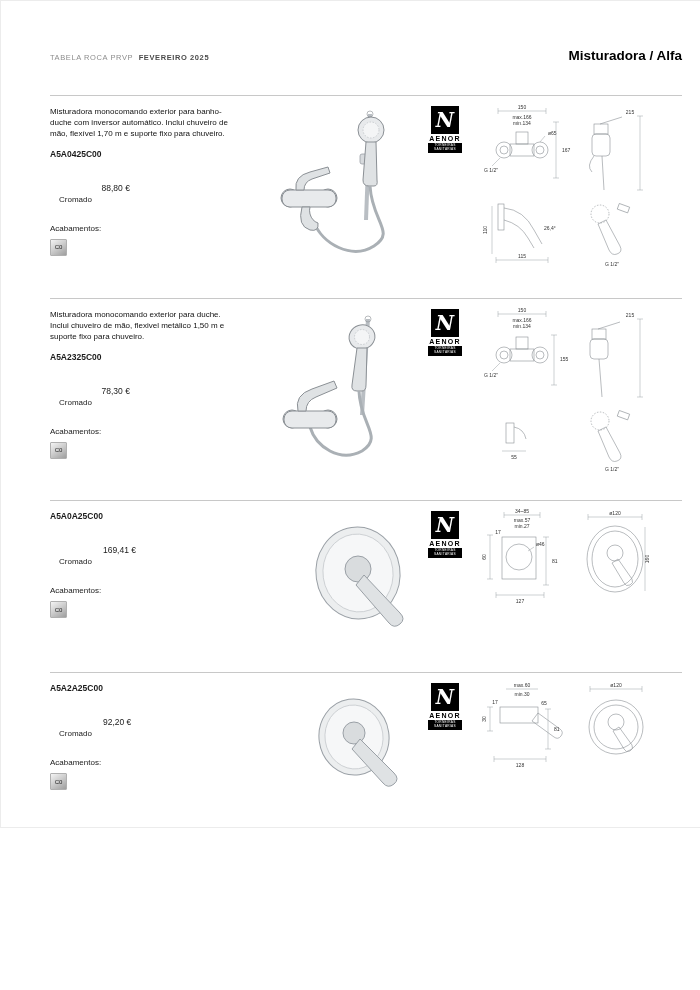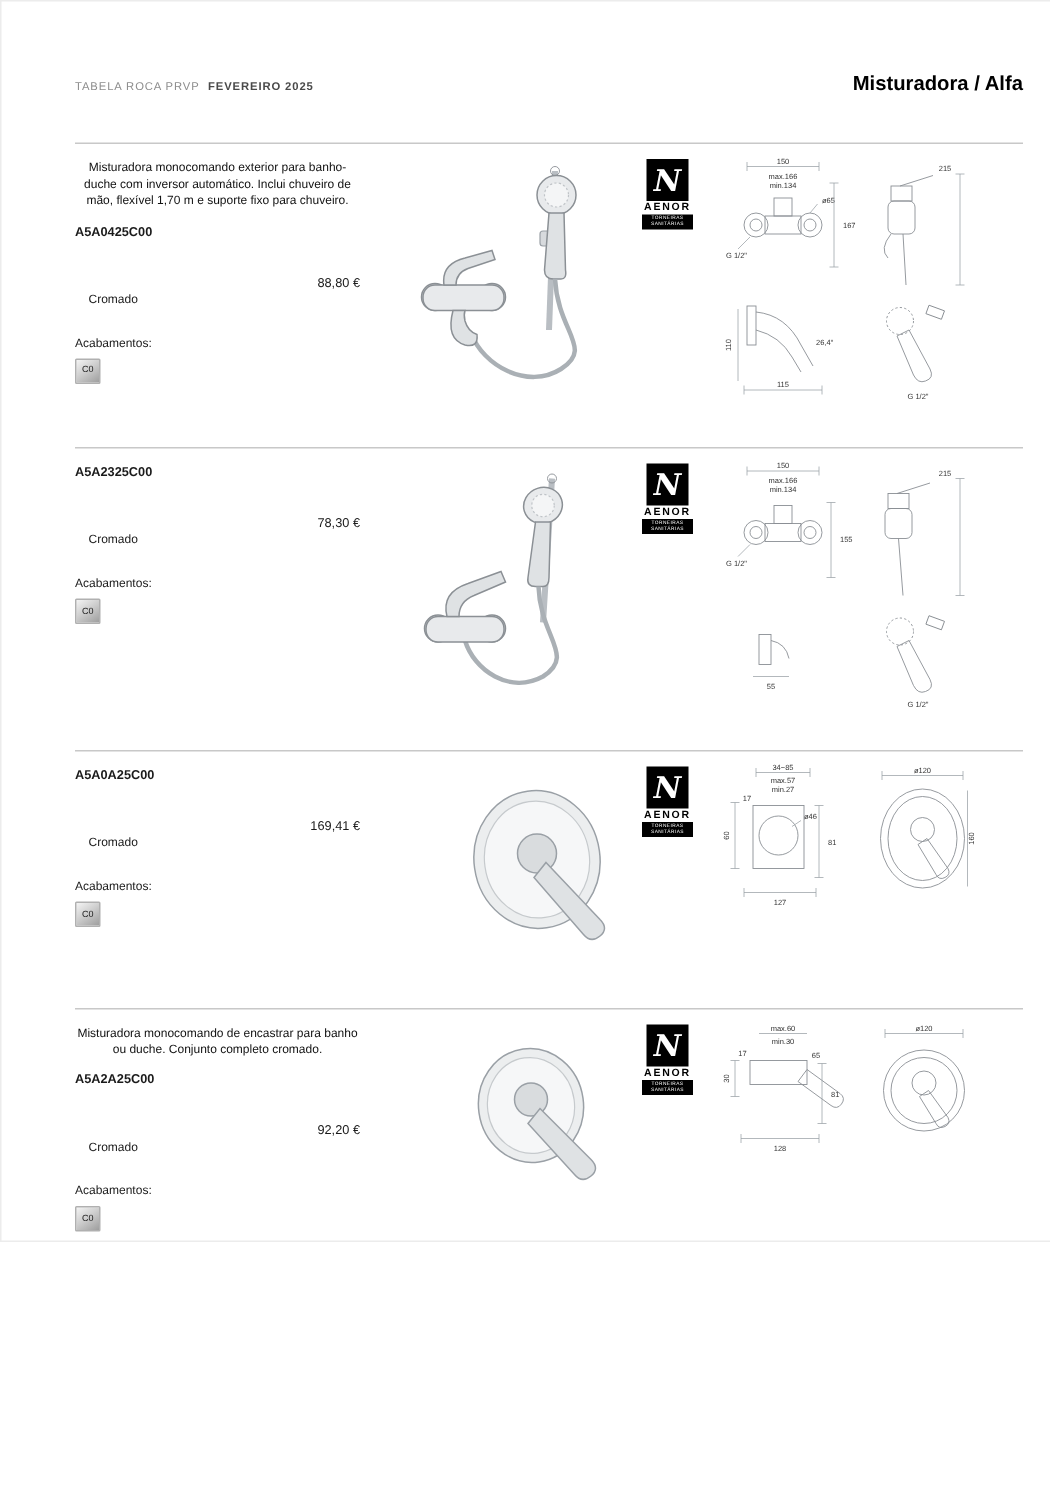--- a/index.html
+++ b/index.html
@@ -7,22 +7,22 @@
         font-family:"Liberation Sans",sans-serif;color:#1a1a1a;box-shadow:inset 0 0 0 1px #ececec;padding-left:32px;}
   .rule{position:absolute;left:50px;right:50px;border-top:1px solid #c8c8c8;height:0;}
   
   .hdr{position:absolute;left:50px;right:50px;top:48px;display:flex;justify-content:space-between;align-items:baseline;}
   .hdr-left{font-size:7.5px;letter-spacing:.6px;color:#8d8d8d;}
   .hdr-left b{color:#4a4a4a;margin-left:3px;}
   .hdr h1{margin:0;font-size:13.5px;font-weight:bold;color:#000000;}
   
   .row{position:absolute;left:50px;width:600px;}
   .col-text{position:absolute;left:0;top:6px;width:190px;}
-  .desc{margin:0 0 9px 0;font-size:8px;line-height:1.4;color:#111;text-align:center;}
-  .code-row{display:flex;justify-content:space-between;font-size:8.5px;margin-bottom:2px;}
+  .desc{margin:0 0 9px 0;font-size:8px;line-height:1.4;color:#111;}
+  .code-row{display:flex;font-size:8.5px;margin-bottom:2px;}
   .code{font-weight:bold;}
   .price{font-weight:normal;margin-top:34px;}
   .finish{font-size:8px;margin-left:9px;}
   .acab{font-size:8px;margin-top:20px;margin-bottom:6px;}
   .swatch{width:15px;height:15px;border:1px solid #b0b0b0;border-radius:1px;
           background:linear-gradient(145deg,#f4f4f4 0%,#cfcfcf 45%,#9e9e9e 100%);
           display:flex;align-items:center;justify-content:center;font-size:6px;color:#222;}
   .col-image{position:absolute;left:200px;top:0;}
   .col-badge{position:absolute;left:378px;top:6px;}
   .col-tech{position:absolute;left:432px;top:2px;}
@@ -151,20 +151,21 @@
         <ellipse cx="118" cy="112" rx="9" ry="9" class="tl" stroke-dasharray="1.5 1.5"></ellipse>
         <path d="M124,118 l14,26 q3,6 -3,8 q-5,2 -8,-4 l-11,-26 z" class="tl"></path>
         <rect x="136" y="103" width="11" height="6" class="tl" transform="rotate(20 141 106)"></rect>
         <text x="130" y="164">G 1/2"</text>
       </svg>
     </div>
   </section>
 
   <section class="row" style="top:303px;height:196px">
     <div class="col-text">
+      <p class="desc">Misturadora monocomando exterior para duche. Inclui chuveiro de mão, flexivel metálico 1,50 m e suporte fixo para chuveiro.</p>
       <div class="code-row">
         <span class="code">A5A2325C00</span>
         <span class="price">78,30 €</span>
       </div>
       <div class="finish">Cromado</div>
       <div class="acab">Acabamentos:</div>
       <div class="swatch">
           <span>C0</span>
         </div>
     </div>
@@ -300,21 +301,20 @@
         <circle cx="133" cy="46" r="8" class="tl"></circle>
         <path d="M136,52 l14,20 q2,4 -2,6 q-4,2 -6,-2 l-12,-20 z" class="tl"></path>
         <line x1="163" y1="20" x2="163" y2="84" class="dim"></line>
         <text transform="rotate(-90 167 52)" x="167" y="52">160</text>
       </svg>
     </div>
   </section>
 
   <section class="row" style="top:677px;height:165px">
     <div class="col-text">
-      <p class="desc">Misturadora monocomando de encastrar para banho ou duche. Conjunto completo cromado.</p>
       <div class="code-row">
         <span class="code">A5A2A25C00</span>
         <span class="price">92,20 €</span>
       </div>
       <div class="finish">Cromado</div>
       <div class="acab">Acabamentos:</div>
       <div class="swatch">
           <span>C0</span>
         </div>
     </div>

